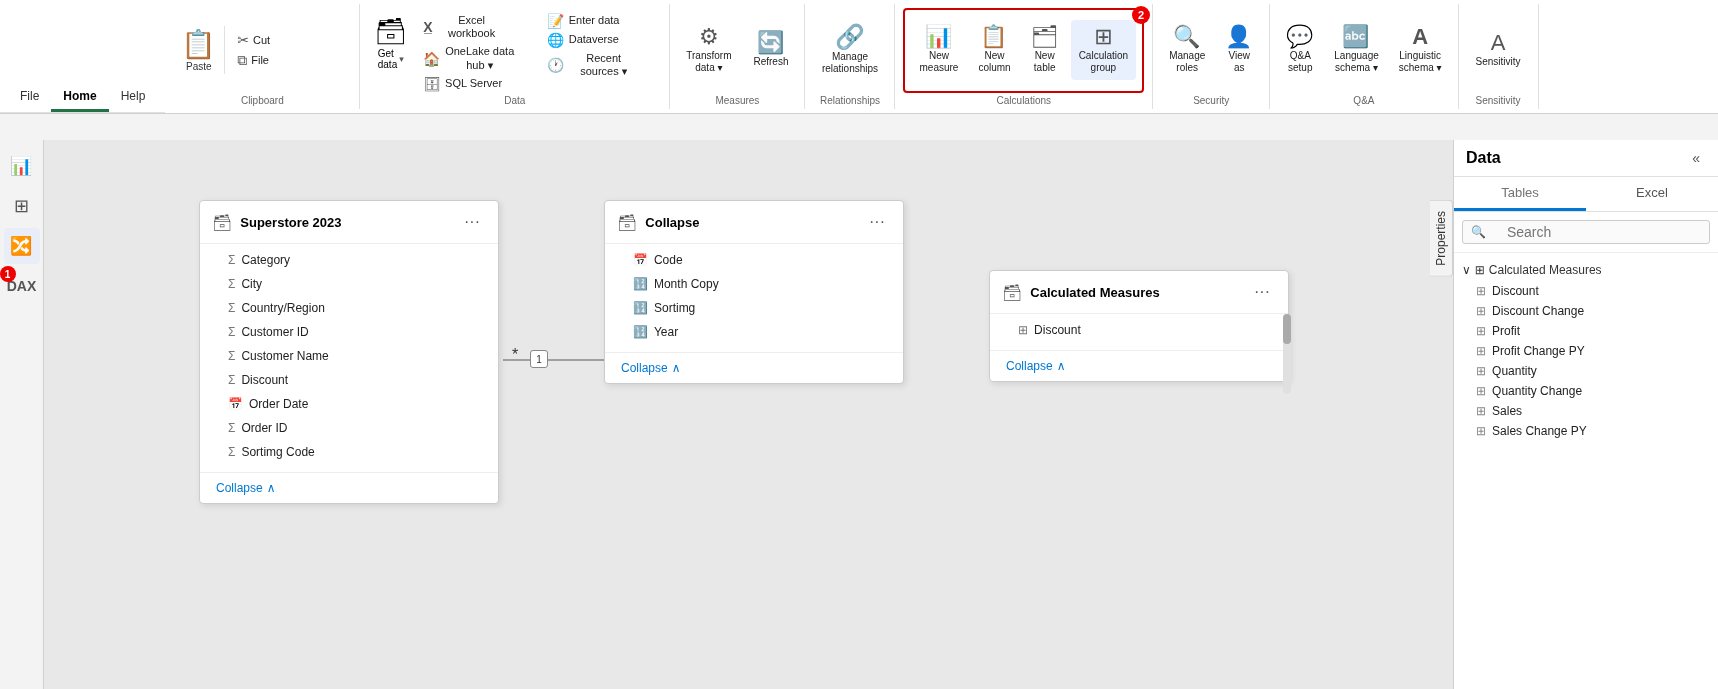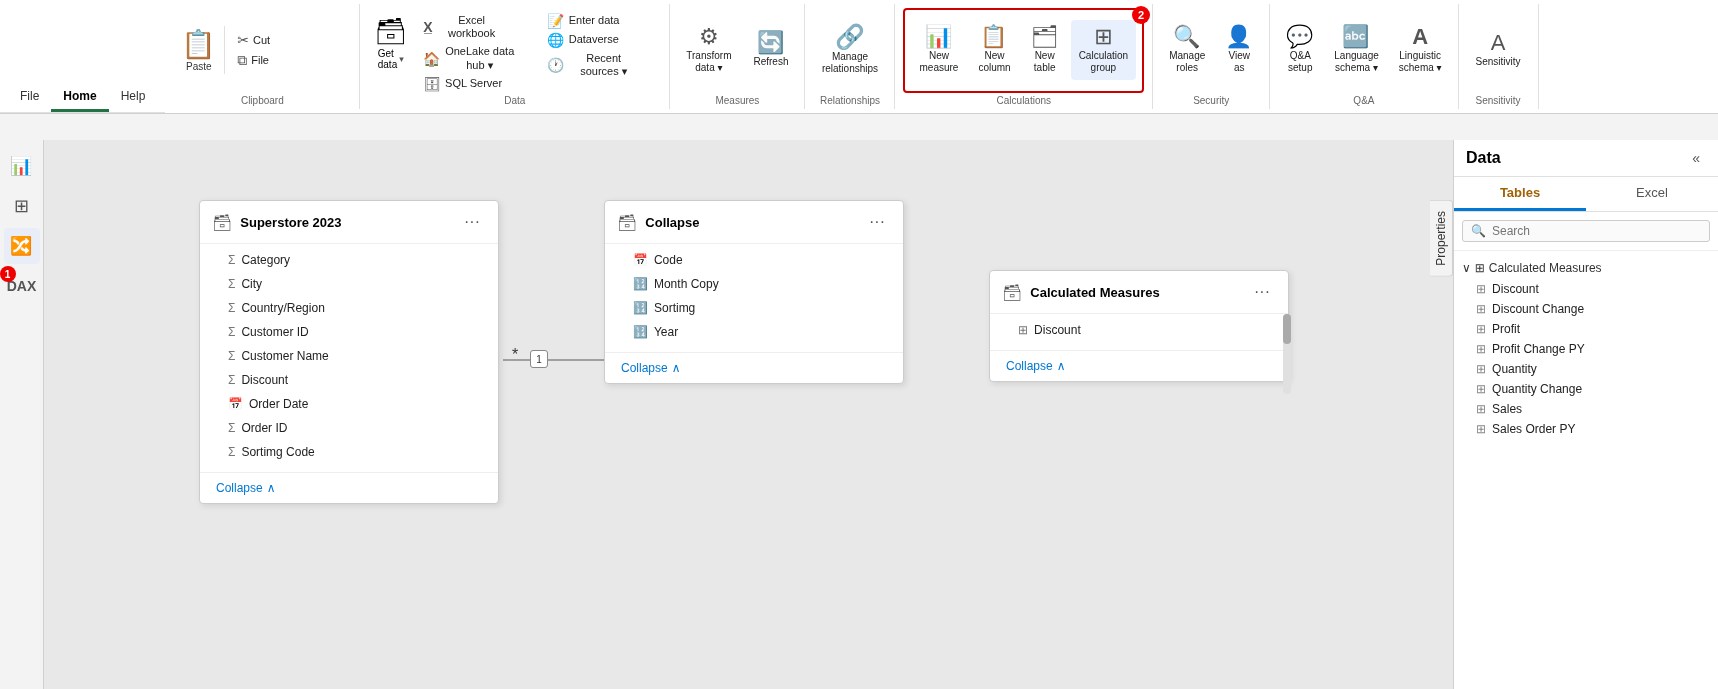--- a/index.html
+++ b/index.html
@@ -58,25 +58,25 @@
     .table-card-scroll::-webkit-scrollbar-thumb { background: #bbb; border-radius: 3px; }
 
     
     .right-panel { position: absolute; right: 0; top: 140px; width: 265px; background: #fff; border-left: 1px solid #d0d0d0; height: calc(689px - 140px); display: flex; flex-direction: column; }
     .right-panel-header { display: flex; align-items: center; padding: 8px 12px; border-bottom: 1px solid #e0e0e0; }
     .right-panel-title { font-size: 16px; font-weight: 600; flex: 1; }
     .right-panel-collapse-btn { cursor: pointer; font-size: 14px; color: #555; padding: 2px 6px; }
 
     .right-panel-tabs { display: flex; border-bottom: 1px solid #e0e0e0; }
     .right-panel-tab { flex: 1; text-align: center; padding: 8px; font-size: 13px; cursor: pointer; color: #555; border-bottom: 3px solid transparent; }
-    .right-panel-tab.active { color: #a16207; border-bottom: 3px solid #0078d4; font-weight: 700; }
+    .right-panel-tab.active { color: #737373; border-bottom: 3px solid #0078d4; font-weight: 400; }
 
     .right-panel-search { padding: 8px; border-bottom: 1px solid #eee; }
     .search-box { display: flex; align-items: center; border: 1px solid #ccc; border-radius: 3px; padding: 3px 8px; gap: 6px; background: #fafafa; }
-    .search-box input { border: none; outline: none; background: transparent; font-size: 12px; flex: 1; }
+    .search-box input { border: none; outline: none; background: transparent; font-size: 14px; flex: 1; margin-left: 15px; }
     .search-icon-char { font-size: 12px; color: #888; }
 
     .right-panel-tree { padding: 4px 0; overflow-y: auto; flex: 1; }
     .right-panel-tree::-webkit-scrollbar { width: 4px; }
     .right-panel-tree::-webkit-scrollbar-thumb { background: #bbb; border-radius: 2px; }
 
     .tree-group { padding: 2px 0; }
     .tree-group-header { display: flex; align-items: center; padding: 4px 8px; font-size: 12px; color: #333; cursor: pointer; gap: 4px; }
     .tree-item { display: flex; align-items: center; padding: 3px 8px 3px 22px; font-size: 12px; color: #222; gap: 6px; cursor: pointer; }
     .tree-item-icon { font-size: 12px; color: #888; }
@@ -443,19 +443,19 @@
       <div class="tree-item">
         <span class="tree-item-icon">⊞</span>
         <span>Quantity Change</span>
       </div>
       <div class="tree-item">
         <span class="tree-item-icon">⊞</span>
         <span>Sales</span>
       </div>
       <div class="tree-item">
         <span class="tree-item-icon">⊞</span>
-        <span>Sales Order PY</span>
+        <span>Sales Change PY</span>
       </div>
     </div>
   </div>
 </div>
 
 <div class="properties-tab-vertical">Properties</div>
 
 </body></html>

